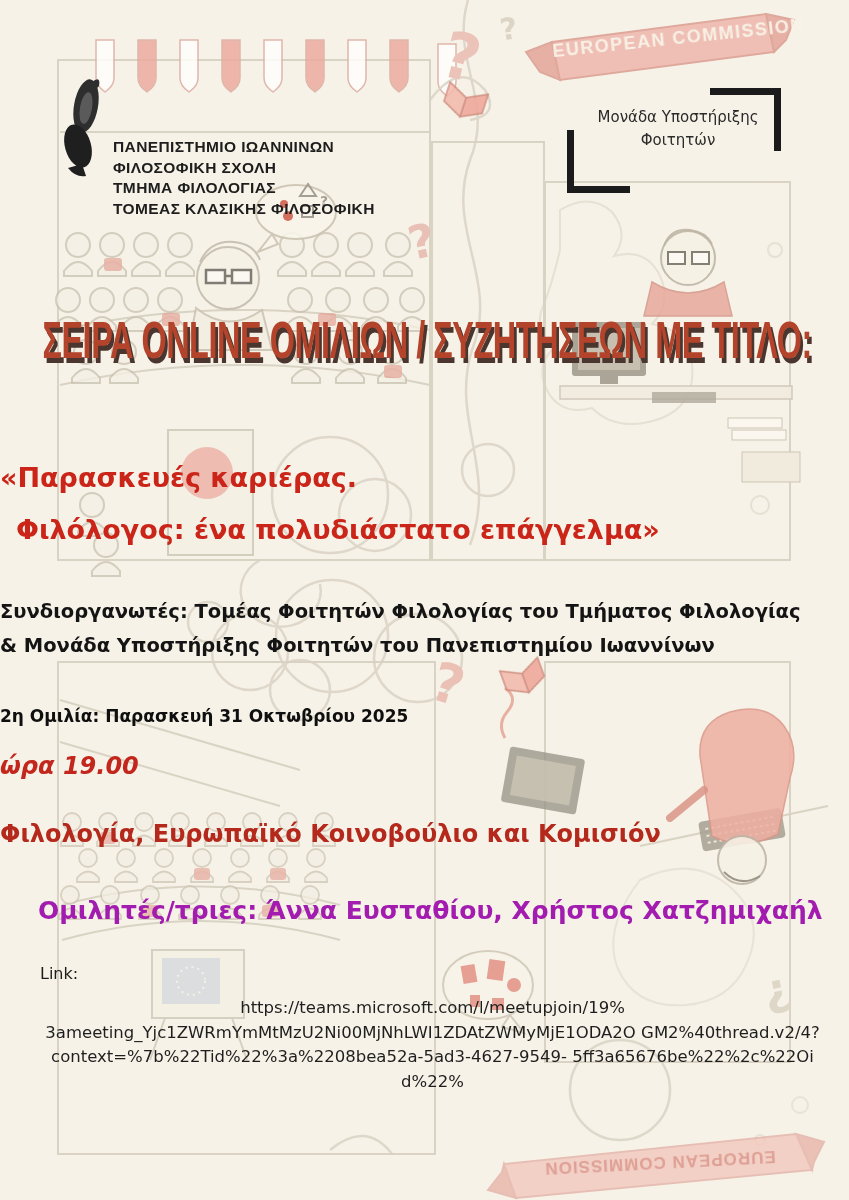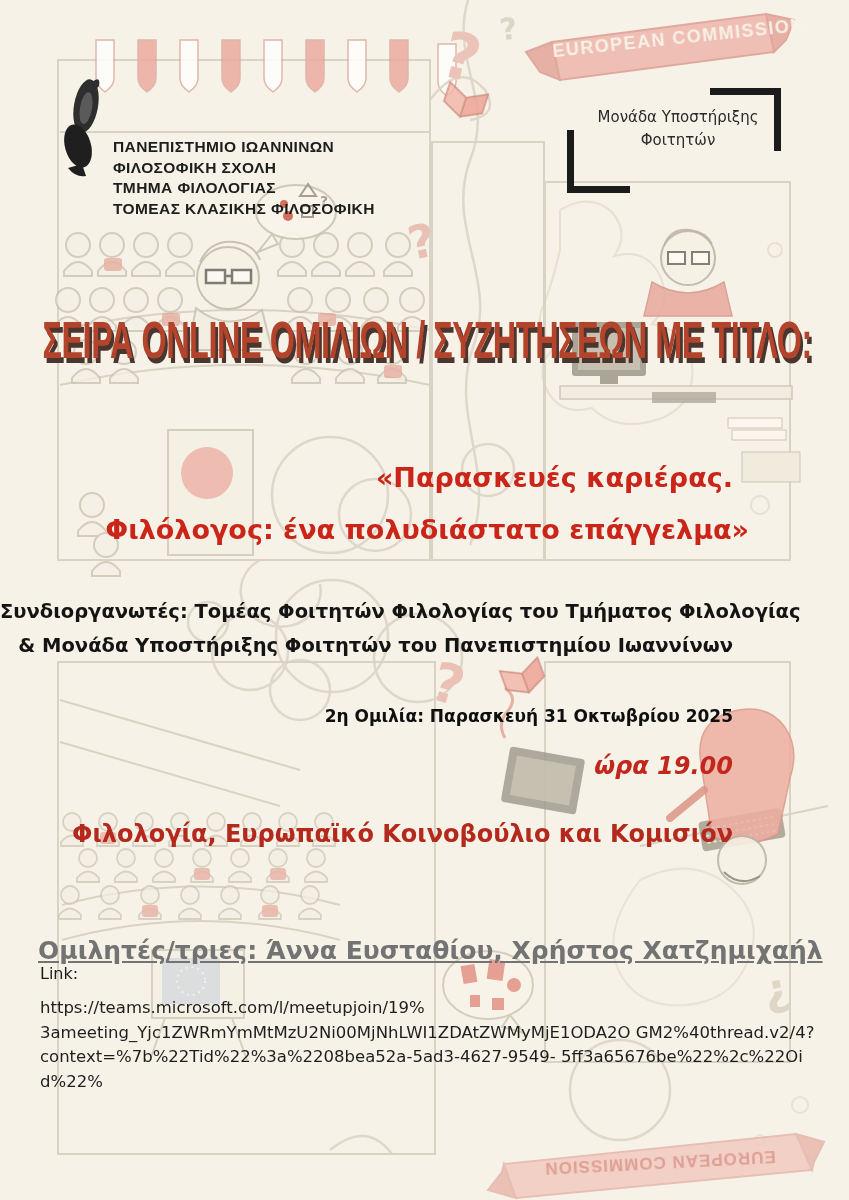--- a/index.html
+++ b/index.html
@@ -45,34 +45,34 @@
 
   
   .title{
     position:absolute;left:0;top:320px;width:849px;margin:0;text-align:center;
     font-family:"Liberation Sans",sans-serif;font-weight:900;font-size:36px;
     letter-spacing:-.5px;color:#b3432a;white-space:nowrap;
     transform:scale(.9,1.45);transform-origin:50% 50%;
     text-shadow:3px 3px 0 #4a362e;
   }
 
-  .centered{position:absolute;left:0;width:733px;text-align:right;white-space:nowrap;}
+  .centered{position:absolute;left:0;width:733px;text-align:left;white-space:nowrap;}
   .series{font-weight:bold;font-size:27px;color:#cb2418;}
   .series.l1{top:462px;}
   .series.l2{top:514px;padding-left:16px;}
   .org{font-weight:bold;font-size:19.5px;color:#141414;}
   .org.l1{top:600px;}
   .org.l2{top:634px;}
   .talk-heading{top:706px;font-weight:bold;font-size:17px;color:#0f0f0f;}
   .talk-time{top:752px;font-weight:bold;font-style:italic;font-size:24px;color:#c3261c;}
   .talk-topic{top:820px;font-weight:bold;font-size:24px;color:#b5281c;}
-  .speakers{position:absolute;left:38px;top:936px;font-weight:bold;font-size:25px;color:#737373;white-space:nowrap;text-decoration:underline;}
+  .speakers{position:absolute;left:38px;top:896px;font-weight:bold;font-size:25px;color:#a21caf;white-space:nowrap;}
 
   .link-label{position:absolute;left:40px;top:964px;font-size:16px;color:#1c1c1c;}
-  .link-lines{position:absolute;left:40px;top:996px;width:785px;font-size:16.5px;line-height:24.5px;color:#1e1e1e;}
+  .link-lines{position:absolute;left:40px;top:996px;width:785px;font-size:16.5px;line-height:24.5px;color:#1e1e1e;text-align:center;}
   .link-lines div{word-break:break-all;cursor:pointer;}
 </style>
 </head>
 <body>
 
 <div class="poster">
 
   <svg class="bg" width="849" height="1200" viewBox="0 0 849 1200">
     <defs>
       <g id="flag">

